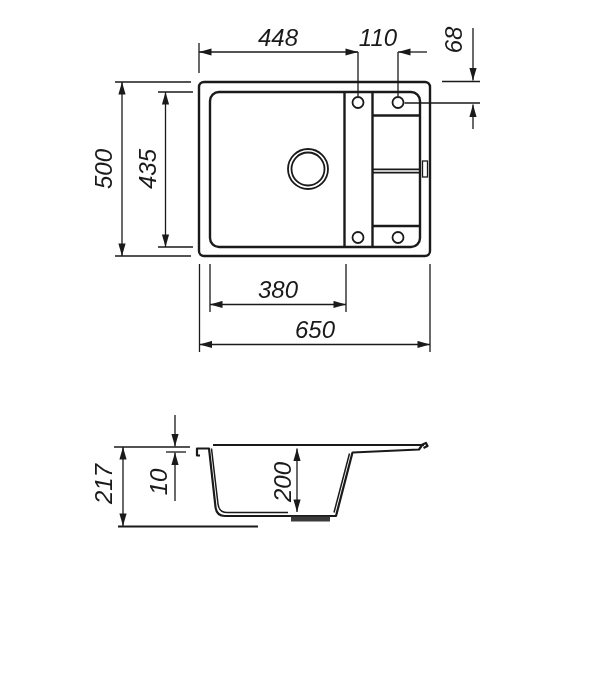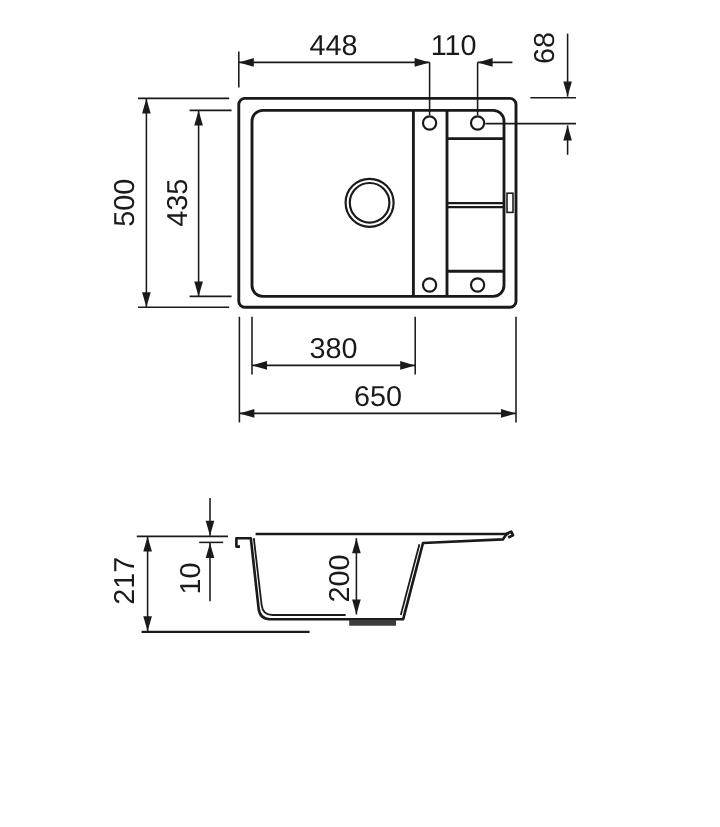--- a/index.html
+++ b/index.html
@@ -8,20 +8,21 @@
     background: #ffffff;
     width: 600px;
     height: 689px;
     overflow: hidden;
   }
   .canvas {
     position: relative;
     width: 600px;
     height: 689px;
     background: #ffffff;
+    font-style: italic;
   }
   svg text {
     font-family: "Liberation Sans", "DejaVu Sans", sans-serif;
     font-size: 24px;
     fill: #1a1a1a;
   }
   .thick { stroke: #1a1a1a; stroke-width: 2.4; fill: none; }
   .med   { stroke: #1a1a1a; stroke-width: 1.8; fill: none; }
   .dim   { stroke: #1a1a1a; stroke-width: 1.3; fill: none; }
   .prof  { stroke: #1a1a1a; stroke-width: 2.2; fill: none; stroke-linejoin: round; }

